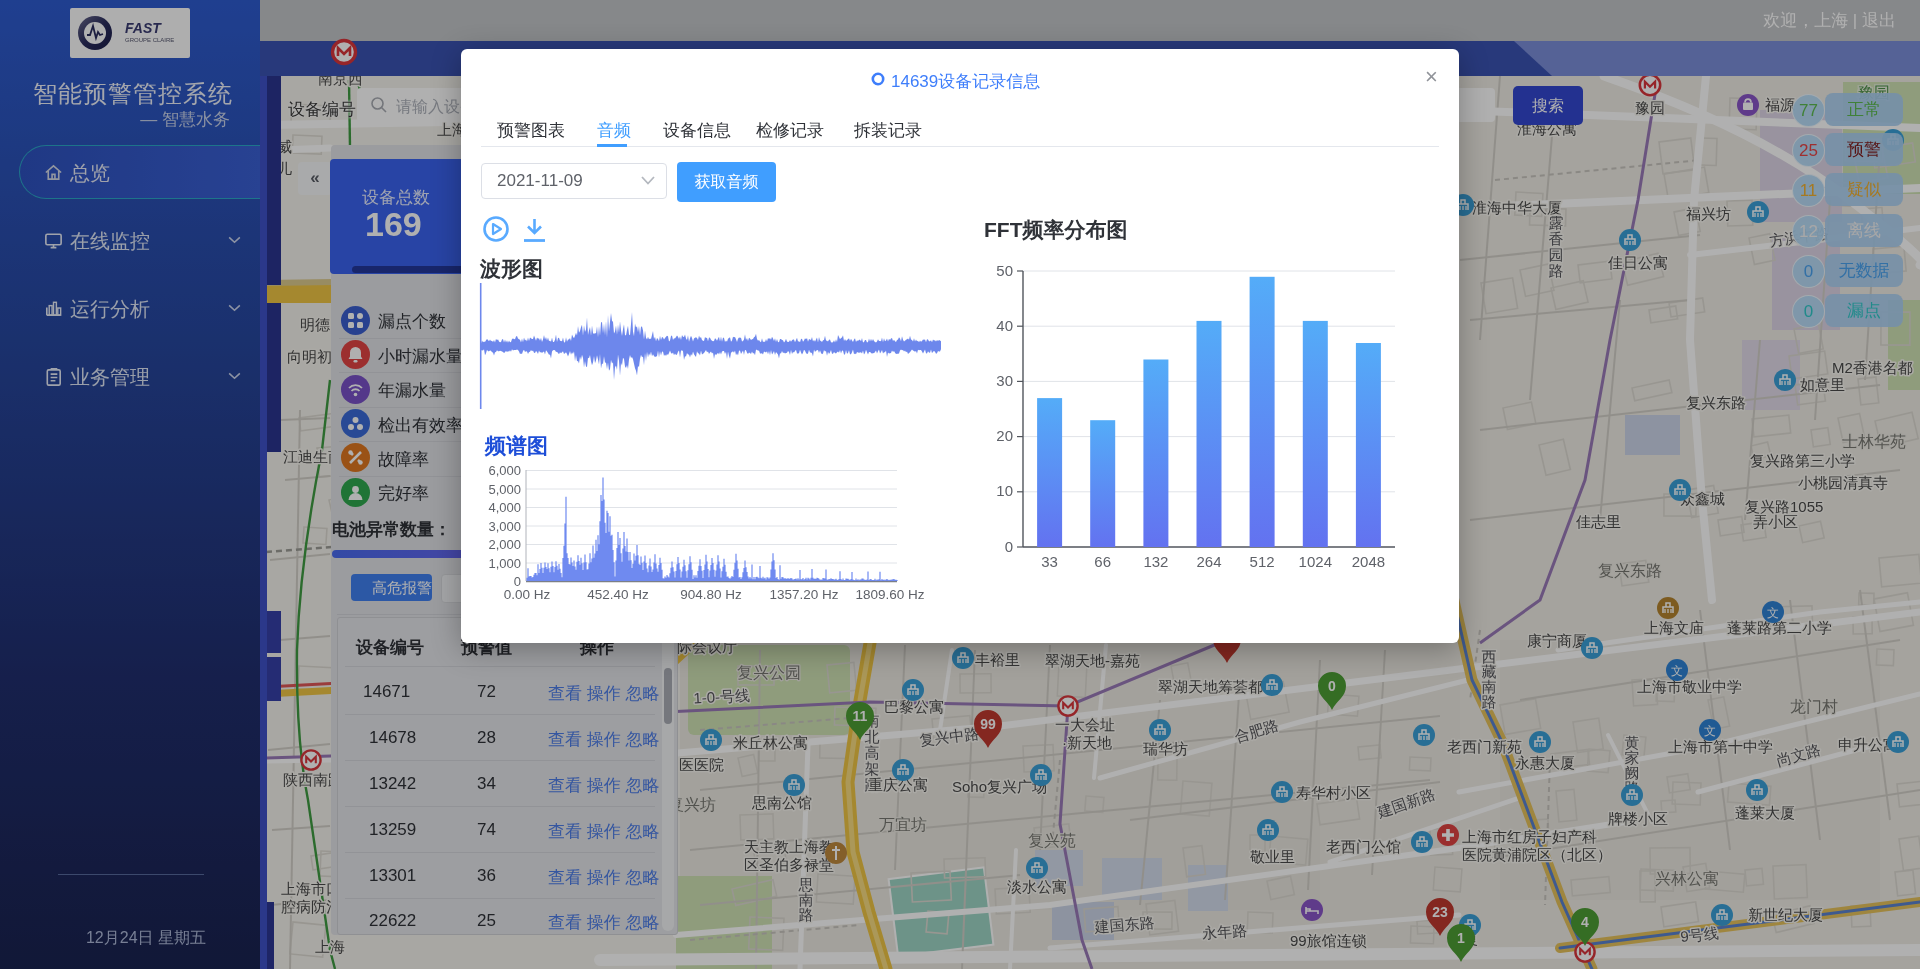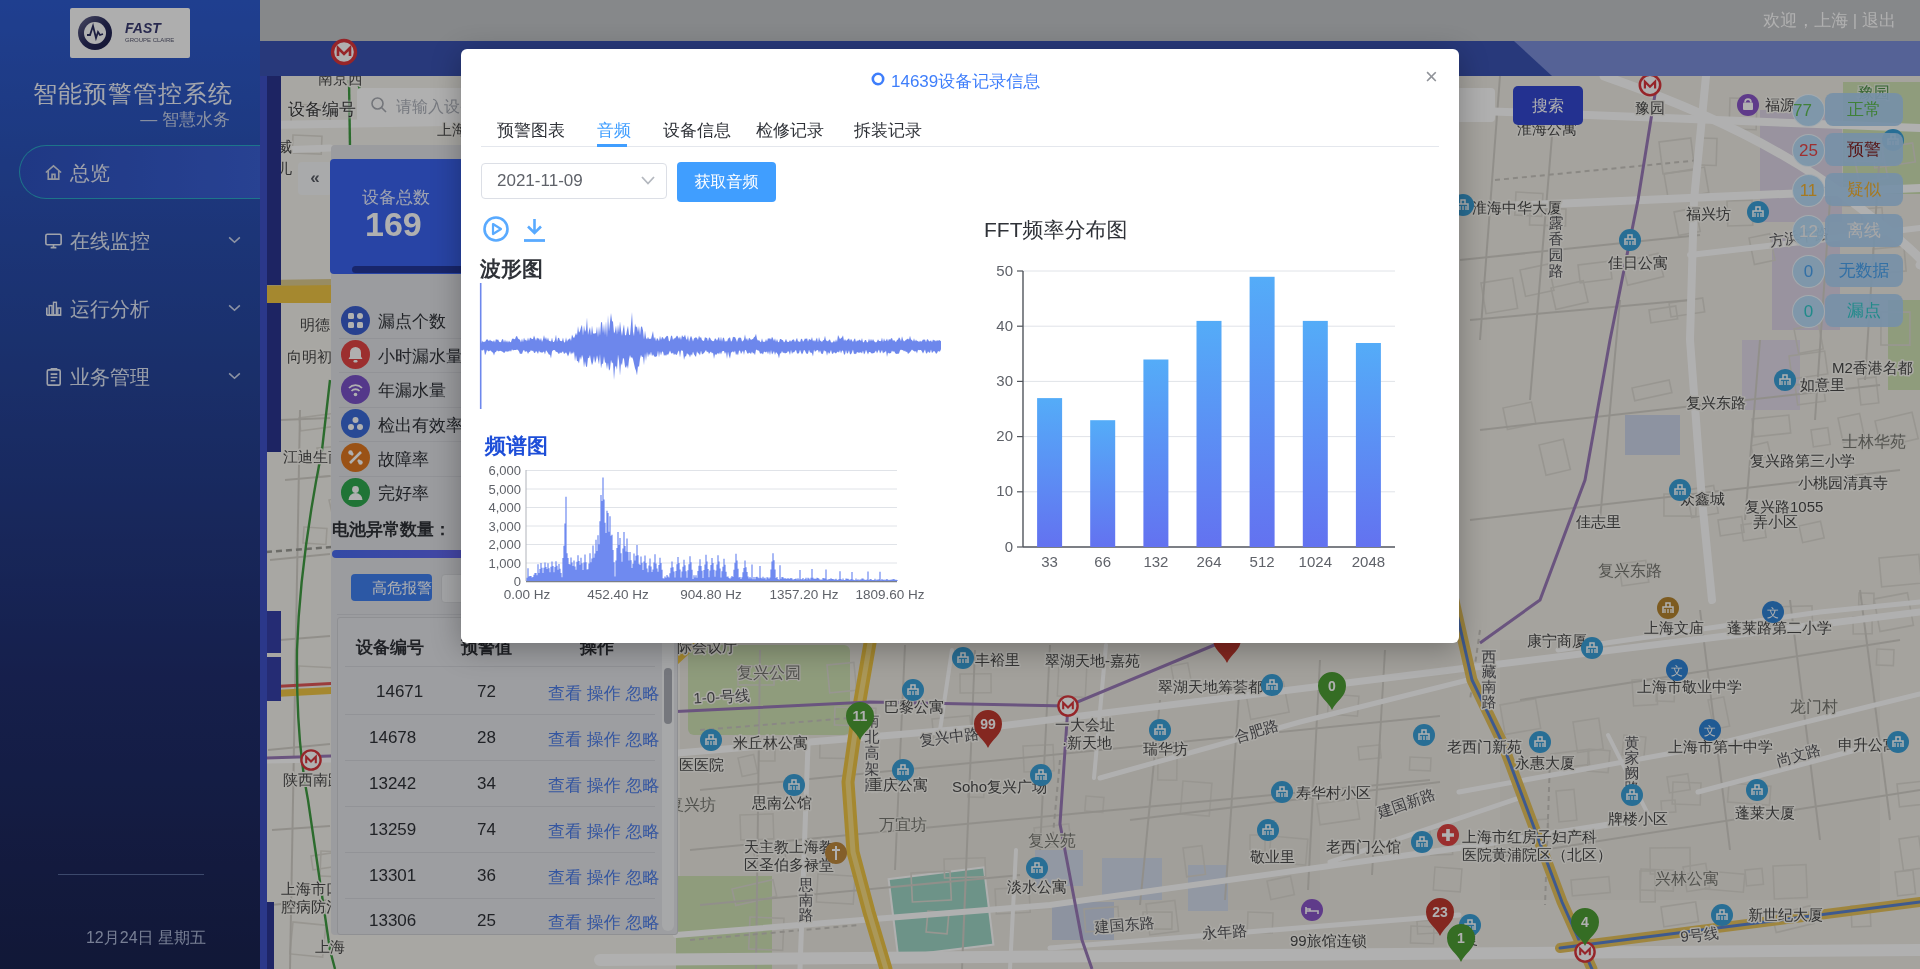--- a/index.html
+++ b/index.html
@@ -846,21 +846,21 @@
   </svg>
 <div class="ab" style="left:288px;top:98px;font-size:17px;color:#3a3a3a;text-shadow:0 0 3px #fff,0 0 3px #fff,0 0 2px #fff;z-index:4;">设备编号</div>
 <div class="ab" style="left:357px;top:88px;width:1138px;height:34px;background:#ffffff;border-radius:4px;z-index:4;"></div>
 <svg class="ab" style="left:370px;top:96px;width:18px;height:18px;z-index:5" viewBox="0 0 18 18">
     <circle cx="7.5" cy="7.5" r="5.5" fill="none" stroke="#a8abb2" stroke-width="1.6"></circle>
     <path d="M11.5,11.5 L16,16" stroke="#a8abb2" stroke-width="1.6"></path>
   </svg>
 <div class="ab" style="left:396px;top:97px;font-size:16px;color:#aeb2bb;z-index:5;">请输入设备编</div>
 <div class="ab" style="left:1513px;top:86px;width:70px;height:39px;background:#3347d1;border-radius:5px;z-index:4;color:#fff;font-size:16px;text-align:center;line-height:39px;">搜索</div>
 
-<div class="ab" style="left:1792px;top:94px;width:31px;height:31px;border-radius:50%;background:rgba(181,219,248,0.95);border:1.5px solid rgba(255,255,255,0.75);z-index:4;color:#5dbb52;font-size:17px;line-height:31px;">77</div>
+<div class="ab" style="left:1792px;top:94px;width:31px;height:31px;border-radius:50%;background:rgba(181,219,248,0.95);border:1.5px solid rgba(255,255,255,0.75);z-index:4;color:#5dbb52;font-size:17px;text-align:center;line-height:31px;">77</div>
 <div class="ab" style="left:1825px;top:93px;width:78px;height:33px;border-radius:8px;background:rgba(172,209,243,0.92);z-index:4;color:#5dbb52;font-size:17px;text-align:center;line-height:33px;">正常</div>
 <div class="ab" style="left:1792px;top:134px;width:31px;height:31px;border-radius:50%;background:rgba(181,219,248,0.95);border:1.5px solid rgba(255,255,255,0.75);z-index:4;color:#e64545;font-size:17px;text-align:center;line-height:31px;">25</div>
 <div class="ab" style="left:1825px;top:133px;width:78px;height:33px;border-radius:8px;background:rgba(172,209,243,0.92);z-index:4;color:#7f1d1d;font-size:17px;text-align:center;line-height:33px;">预警</div>
 <div class="ab" style="left:1792px;top:174px;width:31px;height:31px;border-radius:50%;background:rgba(181,219,248,0.95);border:1.5px solid rgba(255,255,255,0.75);z-index:4;color:#f0b030;font-size:17px;text-align:center;line-height:31px;">11</div>
 <div class="ab" style="left:1825px;top:173px;width:78px;height:33px;border-radius:8px;background:rgba(172,209,243,0.92);z-index:4;color:#f0b030;font-size:17px;text-align:center;line-height:33px;">疑似</div>
 <div class="ab" style="left:1792px;top:215px;width:31px;height:31px;border-radius:50%;background:rgba(181,219,248,0.95);border:1.5px solid rgba(255,255,255,0.75);z-index:4;color:#f2f2f2;font-size:17px;text-align:center;line-height:31px;">12</div>
 <div class="ab" style="left:1825px;top:214px;width:78px;height:33px;border-radius:8px;background:rgba(172,209,243,0.92);z-index:4;color:#f2f2f2;font-size:17px;text-align:center;line-height:33px;">离线</div>
 <div class="ab" style="left:1792px;top:255px;width:31px;height:31px;border-radius:50%;background:rgba(181,219,248,0.95);border:1.5px solid rgba(255,255,255,0.75);z-index:4;color:#4aa3f0;font-size:17px;text-align:center;line-height:31px;">0</div>
 <div class="ab" style="left:1825px;top:254px;width:78px;height:33px;border-radius:8px;background:rgba(172,209,243,0.92);z-index:4;color:#4aa3f0;font-size:17px;text-align:center;line-height:33px;">无数据</div>
 <div class="ab" style="left:1792px;top:295px;width:31px;height:31px;border-radius:50%;background:rgba(181,219,248,0.95);border:1.5px solid rgba(255,255,255,0.75);z-index:4;color:#30c9c9;font-size:17px;text-align:center;line-height:31px;">0</div>
@@ -932,36 +932,36 @@
 <div class="ab" style="left:332px;top:518px;font-size:17px;font-weight:bold;color:#2f3238;z-index:5;">电池异常数量：</div>
 <div class="ab" style="left:332px;top:550px;width:336px;height:7.5px;border-radius:4px;background:linear-gradient(90deg,#4a6cf0,#8a5cf0);z-index:5;"></div>
 <div class="ab" style="left:351px;top:574px;width:81px;height:27px;background:#4080f0;border-radius:4px;z-index:5;color:#fff;font-size:15px;text-align:right;line-height:27px;">高危报警</div>
 <div class="ab" style="left:441px;top:574px;width:85px;height:27px;background:#f0f1f4;border:1px solid #d8dade;border-radius:4px;z-index:4;"></div>
 <div class="ab" style="left:337px;top:614px;width:331px;height:1px;background:#d2d4da;z-index:5;"></div>
 <div class="ab" style="left:337px;top:617px;width:339px;height:316px;border:1px solid #cfd1d6;border-radius:3px;z-index:4;background:#e4e5e9;"></div>
 <div class="ab" style="left:356px;top:636px;font-size:17px;font-weight:bold;color:#2f3238;z-index:5;">设备编号</div>
 <div class="ab" style="left:461px;top:636px;font-size:17px;font-weight:bold;color:#2f3238;z-index:5;">预警值</div>
 <div class="ab" style="left:580px;top:636px;font-size:17px;font-weight:bold;color:#2f3238;z-index:5;">操作</div>
 <div class="ab" style="left:345px;top:666px;width:310px;height:1px;background:#d4d6db;z-index:5;"></div>
-<div class="ab" style="left:376px;top:682px;font-size:17px;color:#2f3238;z-index:5;">14671</div>
+<div class="ab" style="left:363px;top:682px;font-size:17px;color:#2f3238;z-index:5;">14671</div>
 <div class="ab" style="left:477px;top:682px;font-size:17px;color:#2f3238;z-index:5;">72</div>
 <div class="ab" style="left:548px;top:682px;font-size:17px;color:#4d7de8;z-index:5;">查看 操作 忽略</div>
 <div class="ab" style="left:369px;top:728px;font-size:17px;color:#2f3238;z-index:5;">14678</div>
 <div class="ab" style="left:477px;top:728px;font-size:17px;color:#2f3238;z-index:5;">28</div>
 <div class="ab" style="left:548px;top:728px;font-size:17px;color:#4d7de8;z-index:5;">查看 操作 忽略</div>
 <div class="ab" style="left:369px;top:774px;font-size:17px;color:#2f3238;z-index:5;">13242</div>
 <div class="ab" style="left:477px;top:774px;font-size:17px;color:#2f3238;z-index:5;">34</div>
 <div class="ab" style="left:548px;top:774px;font-size:17px;color:#4d7de8;z-index:5;">查看 操作 忽略</div>
 <div class="ab" style="left:369px;top:820px;font-size:17px;color:#2f3238;z-index:5;">13259</div>
 <div class="ab" style="left:477px;top:820px;font-size:17px;color:#2f3238;z-index:5;">74</div>
 <div class="ab" style="left:548px;top:820px;font-size:17px;color:#4d7de8;z-index:5;">查看 操作 忽略</div>
 <div class="ab" style="left:369px;top:866px;font-size:17px;color:#2f3238;z-index:5;">13301</div>
 <div class="ab" style="left:477px;top:866px;font-size:17px;color:#2f3238;z-index:5;">36</div>
 <div class="ab" style="left:548px;top:866px;font-size:17px;color:#4d7de8;z-index:5;">查看 操作 忽略</div>
-<div class="ab" style="left:369px;top:911px;font-size:17px;color:#2f3238;z-index:5;">13306</div>
+<div class="ab" style="left:369px;top:911px;font-size:17px;color:#2f3238;z-index:5;">22622</div>
 <div class="ab" style="left:477px;top:911px;font-size:17px;color:#2f3238;z-index:5;">25</div>
 <div class="ab" style="left:548px;top:911px;font-size:17px;color:#4d7de8;z-index:5;">查看 操作 忽略</div>
 <div class="ab" style="left:345px;top:714px;width:310px;height:1px;background:#d4d6db;z-index:5;"></div>
 <div class="ab" style="left:345px;top:760px;width:310px;height:1px;background:#d4d6db;z-index:5;"></div>
 <div class="ab" style="left:345px;top:806px;width:310px;height:1px;background:#d4d6db;z-index:5;"></div>
 <div class="ab" style="left:345px;top:852px;width:310px;height:1px;background:#d4d6db;z-index:5;"></div>
 <div class="ab" style="left:345px;top:898px;width:310px;height:1px;background:#d4d6db;z-index:5;"></div>
 <div class="ab" style="left:662px;top:619px;width:12px;height:312px;background:#f2f3f5;z-index:5;border-radius:6px;"></div>
 <div class="ab" style="left:664px;top:668px;width:8px;height:56px;background:#aaadb5;border-radius:4px;z-index:6;"></div>
 
@@ -1078,21 +1078,21 @@
     </g>
     <g font-size="13.5" fill="#5f6269" text-anchor="middle" font-family="Liberation Sans">
       <text x="527" y="599">0.00 Hz</text>
         <text x="618" y="599">452.40 Hz</text>
       <text x="711" y="599">904.80 Hz</text>
         <text x="804" y="599">1357.20 Hz</text>
       <text x="890" y="599">1809.60 Hz</text>
     </g>
     <path d="M527,581.0 V577.7M528,581.0 V568.2M529,581.0 V576.6M530,581.0 V575.9M531,581.0 V575.9M532,581.0 V577.6M533,581.0 V577.1M534,581.0 V574.7M535,581.0 V572.9M536,581.0 V572.9M537,581.0 V575.3M538,581.0 V564.3M539,581.0 V573.0M540,581.0 V569.1M541,581.0 V563.1M542,581.0 V567.8M543,581.0 V573.1M544,581.0 V567.7M545,581.0 V562.6M546,581.0 V567.0M547,581.0 V569.1M548,581.0 V563.2M549,581.0 V568.3M550,581.0 V572.2M551,581.0 V566.7M552,581.0 V561.4M553,581.0 V566.0M554,581.0 V572.2M555,581.0 V567.1M556,581.0 V561.3M557,581.0 V565.8M558,581.0 V569.8M559,581.0 V564.0M560,581.0 V568.7M561,581.0 V573.0M562,581.0 V577.2M563,581.0 V558.0M564,581.0 V545.7M565,581.0 V523.6M566,581.0 V496.7M567,581.0 V553.2M568,581.0 V558.0M569,581.0 V564.1M570,581.0 V564.4M571,581.0 V557.4M572,581.0 V562.6M573,581.0 V565.9M574,581.0 V560.4M575,581.0 V566.5M576,581.0 V569.7M577,581.0 V561.8M578,581.0 V555.3M579,581.0 V560.9M580,581.0 V564.8M581,581.0 V557.8M582,581.0 V563.2M583,581.0 V570.1M584,581.0 V562.6M585,581.0 V554.5M586,581.0 V562.2M587,581.0 V569.5M588,581.0 V569.2M589,581.0 V563.6M590,581.0 V553.3M591,581.0 V562.3M592,581.0 V558.5M593,581.0 V545.4M594,581.0 V557.7M595,581.0 V553.4M596,581.0 V539.7M597,581.0 V551.0M598,581.0 V535.2M599,581.0 V544.2M600,581.0 V521.2M601,581.0 V495.1M602,581.0 V500.9M603,581.0 V477.6M604,581.0 V499.5M605,581.0 V522.8M606,581.0 V533.1M607,581.0 V510.8M608,581.0 V512.9M609,581.0 V531.8M610,581.0 V516.2M611,581.0 V535.7M612,581.0 V534.7M613,581.0 V550.0M614,581.0 V562.2M615,581.0 V576.4M616,581.0 V560.5M617,581.0 V548.1M618,581.0 V532.1M619,581.0 V544.9M620,581.0 V537.9M621,581.0 V553.2M622,581.0 V561.8M623,581.0 V548.4M624,581.0 V531.9M625,581.0 V546.1M626,581.0 V551.5M627,581.0 V538.4M628,581.0 V552.1M629,581.0 V560.6M630,581.0 V551.9M631,581.0 V560.2M632,581.0 V568.1M633,581.0 V563.8M634,581.0 V553.5M635,581.0 V560.6M636,581.0 V555.8M637,581.0 V545.0M638,581.0 V555.3M639,581.0 V563.7M640,581.0 V565.1M641,581.0 V556.5M642,581.0 V562.8M643,581.0 V570.1M644,581.0 V561.5M645,581.0 V555.4M646,581.0 V562.9M647,581.0 V568.6M648,581.0 V572.2M649,581.0 V565.4M650,581.0 V558.5M651,581.0 V566.5M652,581.0 V571.9M653,581.0 V569.6M654,581.0 V562.5M655,581.0 V554.3M656,581.0 V563.5M657,581.0 V568.6M658,581.0 V571.8M659,581.0 V564.9M660,581.0 V557.8M661,581.0 V562.9M662,581.0 V569.8M663,581.0 V578.3M664,581.0 V578.6M665,581.0 V576.5M666,581.0 V577.8M667,581.0 V575.0M668,581.0 V576.4M669,581.0 V577.6M670,581.0 V573.2M671,581.0 V567.8M672,581.0 V561.4M673,581.0 V567.2M674,581.0 V571.5M675,581.0 V577.4M676,581.0 V571.0M677,581.0 V564.2M678,581.0 V556.9M679,581.0 V563.0M680,581.0 V569.5M681,581.0 V577.6M682,581.0 V571.5M683,581.0 V566.8M684,581.0 V559.7M685,581.0 V565.2M686,581.0 V571.2M687,581.0 V577.8M688,581.0 V570.2M689,581.0 V564.3M690,581.0 V556.3M691,581.0 V562.3M692,581.0 V569.7M693,581.0 V579.1M694,581.0 V575.3M695,581.0 V577.5M696,581.0 V575.3M697,581.0 V577.7M698,581.0 V571.0M699,581.0 V565.8M700,581.0 V559.2M701,581.0 V566.0M702,581.0 V570.7M703,581.0 V578.0M704,581.0 V570.0M705,581.0 V564.6M706,581.0 V554.8M707,581.0 V561.5M708,581.0 V569.0M709,581.0 V577.3M710,581.0 V570.4M711,581.0 V565.0M712,581.0 V558.1M713,581.0 V563.1M714,581.0 V569.8M715,581.0 V576.7M716,581.0 V570.4M717,581.0 V564.5M718,581.0 V555.3M719,581.0 V561.4M720,581.0 V568.5M721,581.0 V577.5M722,581.0 V571.3M723,581.0 V566.8M724,581.0 V558.7M725,581.0 V564.8M726,581.0 V571.8M727,581.0 V576.8M728,581.0 V576.4M729,581.0 V578.0M730,581.0 V578.8M731,581.0 V577.5M732,581.0 V576.0M733,581.0 V577.1M734,581.0 V569.7M735,581.0 V562.7M736,581.0 V553.8M737,581.0 V560.4M738,581.0 V568.7M739,581.0 V577.6M740,581.0 V577.0M741,581.0 V579.1M742,581.0 V577.3M743,581.0 V572.3M744,581.0 V568.1M745,581.0 V560.4M746,581.0 V567.3M747,581.0 V572.1M748,581.0 V576.4M749,581.0 V578.6M750,581.0 V577.1M751,581.0 V578.4M752,581.0 V564.6M753,581.0 V579.3M754,581.0 V577.1M755,581.0 V579.3M756,581.0 V577.1M757,581.0 V576.7M758,581.0 V577.6M759,581.0 V578.2M760,581.0 V566.1M761,581.0 V577.7M762,581.0 V578.6M763,581.0 V576.7M764,581.0 V578.4M765,581.0 V577.8M766,581.0 V579.4M767,581.0 V577.2M768,581.0 V577.5M769,581.0 V578.7M770,581.0 V577.5M771,581.0 V569.6M772,581.0 V561.5M773,581.0 V553.2M774,581.0 V560.3M775,581.0 V569.4M776,581.0 V578.1M777,581.0 V577.0M778,581.0 V578.9M779,581.0 V579.7M780,581.0 V565.2M781,581.0 V578.7M782,581.0 V577.0M783,581.0 V577.2M784,581.0 V578.4M785,581.0 V578.3M786,581.0 V578.5M787,581.0 V578.9M788,581.0 V578.1M789,581.0 V578.9M790,581.0 V578.4M791,581.0 V578.0M792,581.0 V578.4M793,581.0 V579.7M794,581.0 V579.3M795,581.0 V579.1M796,581.0 V578.5M797,581.0 V579.5M798,581.0 V578.2M799,581.0 V579.6M800,581.0 V569.9M801,581.0 V579.3M802,581.0 V579.3M803,581.0 V578.1M804,581.0 V579.7M805,581.0 V578.9M806,581.0 V577.7M807,581.0 V579.6M808,581.0 V577.8M809,581.0 V578.4M810,581.0 V579.4M811,581.0 V577.7M812,581.0 V569.0M813,581.0 V577.7M814,581.0 V579.0M815,581.0 V578.4M816,581.0 V578.9M817,581.0 V577.7M818,581.0 V578.1M819,581.0 V578.8M820,581.0 V579.8M821,581.0 V579.5M822,581.0 V579.8M823,581.0 V577.9M824,581.0 V578.2M825,581.0 V578.4M826,581.0 V569.6M827,581.0 V579.4M828,581.0 V579.7M829,581.0 V579.0M830,581.0 V579.2M831,581.0 V578.3M832,581.0 V579.0M833,581.0 V578.9M834,581.0 V579.6M835,581.0 V579.4M836,581.0 V578.7M837,581.0 V579.7M838,581.0 V579.9M839,581.0 V579.0M840,581.0 V571.3M841,581.0 V579.0M842,581.0 V580.0M843,581.0 V578.4M844,581.0 V580.0M845,581.0 V579.9M846,581.0 V578.5M847,581.0 V578.7M848,581.0 V578.8M849,581.0 V579.5M850,581.0 V579.9M851,581.0 V579.0M852,581.0 V572.1M853,581.0 V579.5M854,581.0 V580.0M855,581.0 V580.2M856,581.0 V578.6M857,581.0 V580.1M858,581.0 V579.3M859,581.0 V580.2M860,581.0 V579.4M861,581.0 V579.5M862,581.0 V578.5M863,581.0 V578.6M864,581.0 V579.5M865,581.0 V579.8M866,581.0 V580.1M867,581.0 V579.4M868,581.0 V571.6M869,581.0 V580.0M870,581.0 V579.2M871,581.0 V579.0M872,581.0 V580.0M873,581.0 V579.9M874,581.0 V579.9M875,581.0 V578.8M876,581.0 V580.3M877,581.0 V579.5M878,581.0 V579.7M879,581.0 V579.2M880,581.0 V571.7M881,581.0 V580.2M882,581.0 V578.9M883,581.0 V580.1M884,581.0 V579.5M885,581.0 V580.2M886,581.0 V579.5M887,581.0 V579.0M888,581.0 V579.7M889,581.0 V580.3M890,581.0 V579.8M891,581.0 V579.7M892,581.0 V579.6M893,581.0 V579.3M894,581.0 V579.0M895,581.0 V579.7M896,581.0 V579.7M897,581.0 V580.0" stroke="#6f8af0" stroke-width="1.2"></path>
   </svg>
-  <div class="ab" style="left:523px;top:167px;font-size:21px;font-weight:normal;color:#2f3238;">FFT频率分布图</div>
+  <div class="ab" style="left:523px;top:167px;font-size:21px;font-weight:bold;color:#2f3238;">FFT频率分布图</div>
   <svg class="ab" style="left:495px;top:200px;width:465px;height:330px;" viewBox="956 249 465 330">
 <defs>
         <linearGradient id="barg" x1="0" y1="0" x2="0" y2="1">
           <stop offset="0" stop-color="#54acf8"></stop>
           <stop offset="1" stop-color="#6372f0"></stop>
         </linearGradient>
       </defs>
 <g stroke="#e0e3e8" stroke-width="1">
 <path d="M1023,271.0 H1395"></path>
 <path d="M1023,326.2 H1395"></path>

